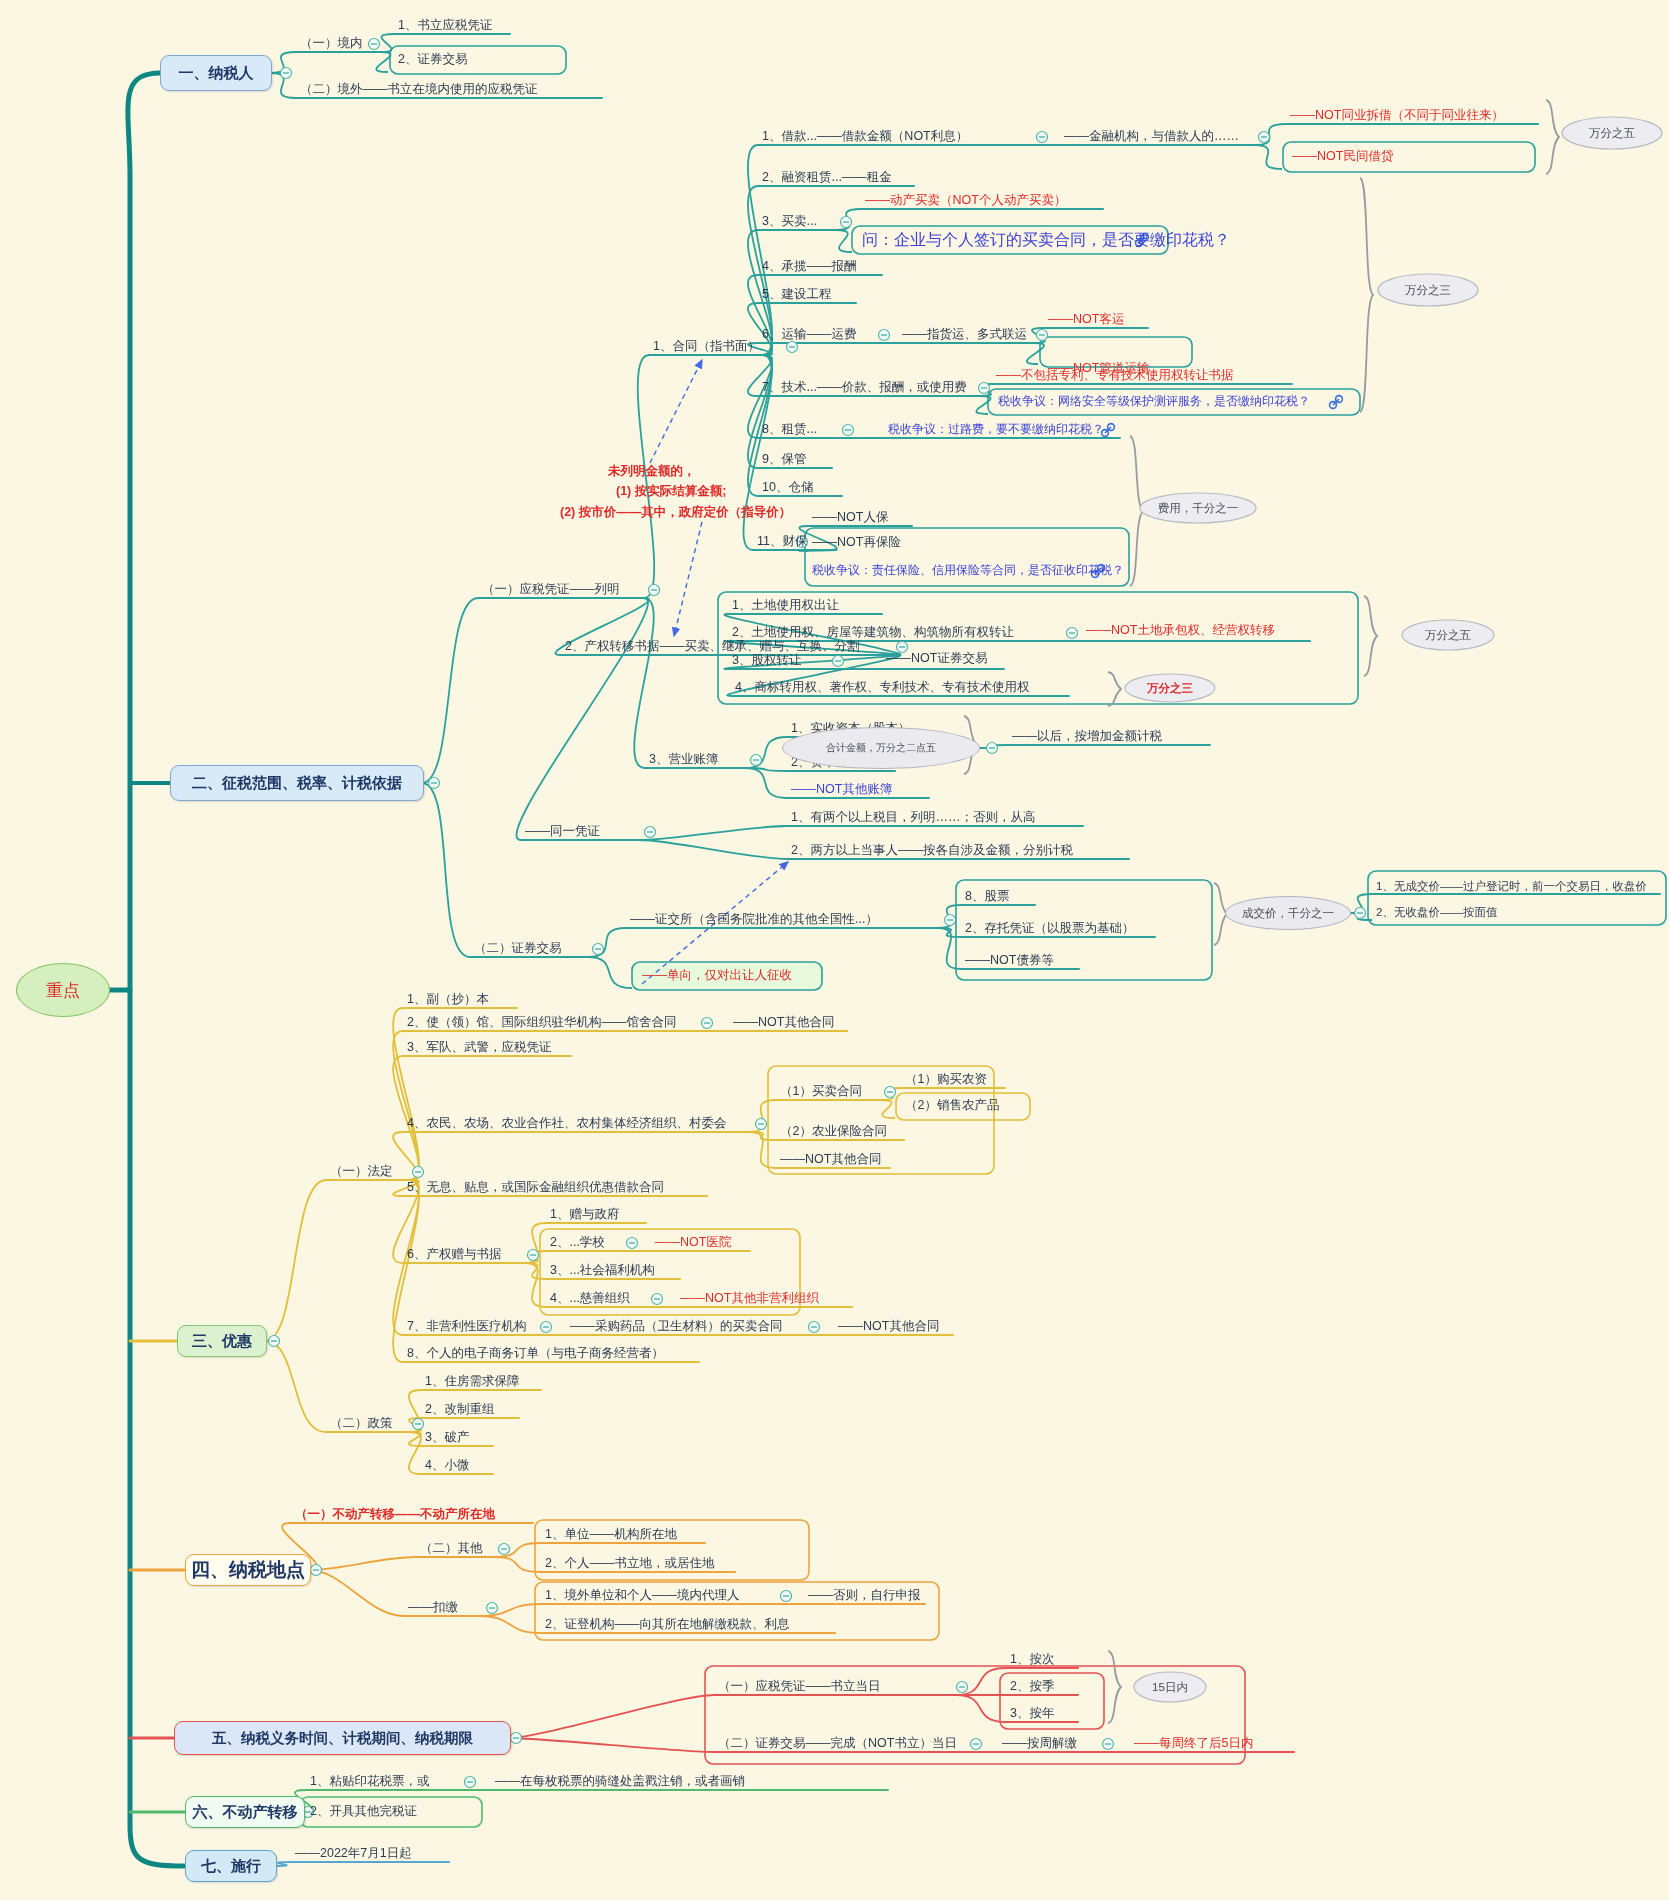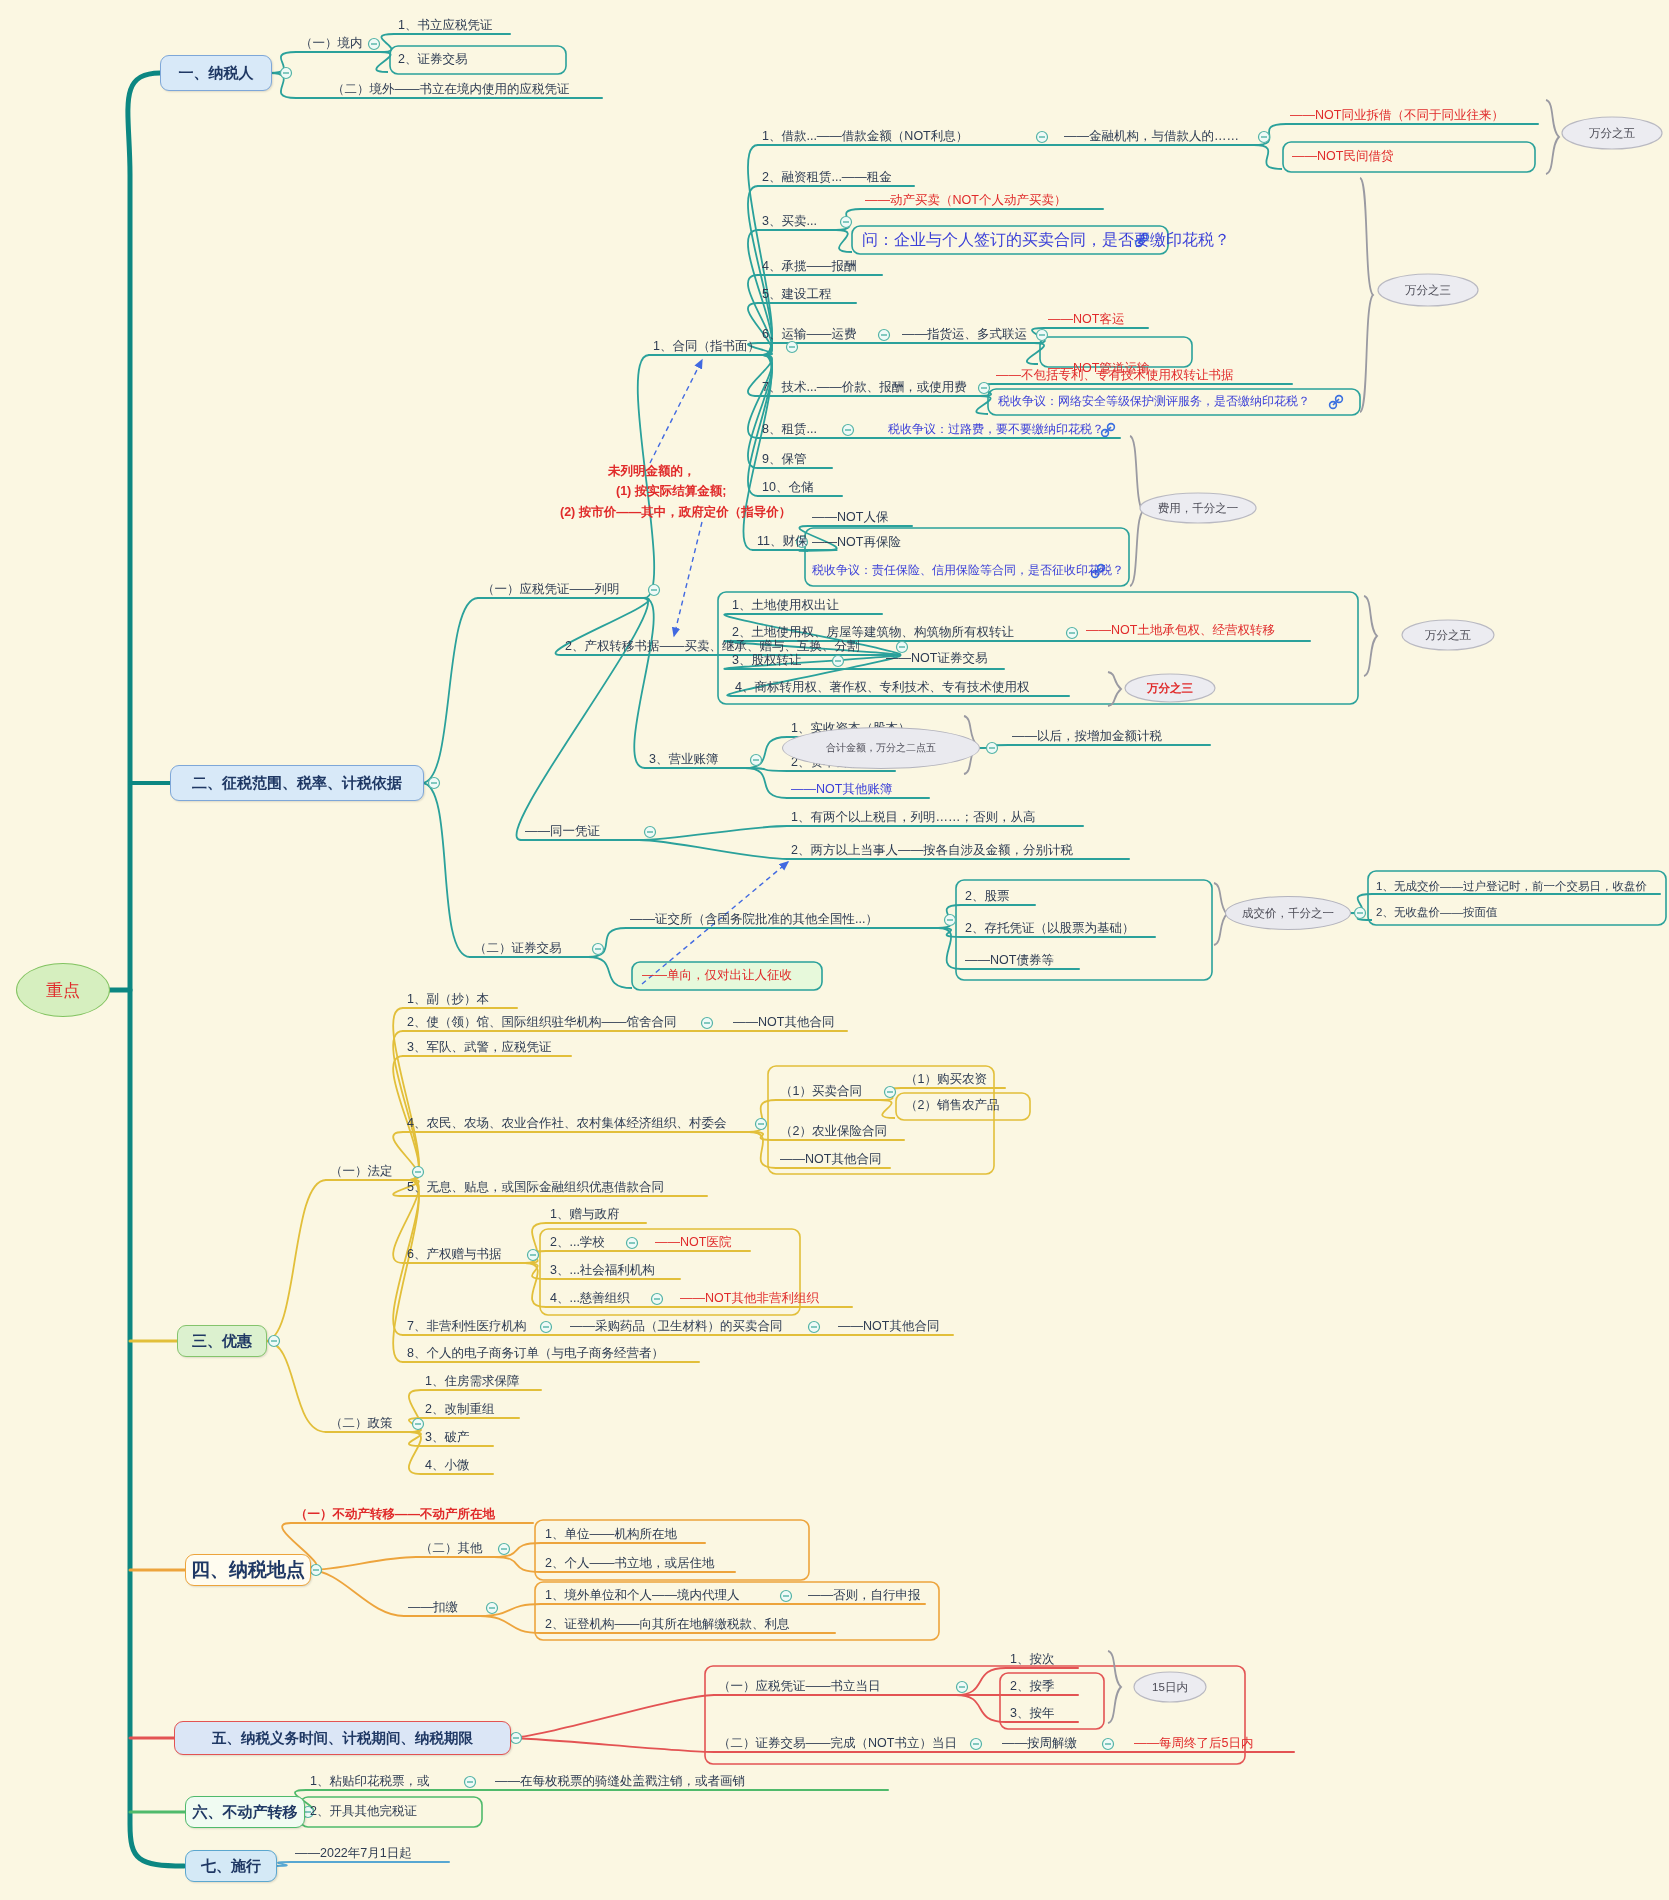--- a/index.html
+++ b/index.html
@@ -334,21 +334,21 @@
       <line x1="1105" y1="433" x2="1111" y2="427" stroke="#3a6fe0" stroke-width="1.6"></line>
       <circle cx="1095" cy="574" r="3.4" fill="none" stroke="#3a6fe0" stroke-width="1.6"></circle>
       <circle cx="1101" cy="568" r="3.4" fill="none" stroke="#3a6fe0" stroke-width="1.6"></circle>
       <line x1="1095" y1="574" x2="1101" y2="568" stroke="#3a6fe0" stroke-width="1.6"></line>
     </svg>
 <div class="ell" style="left: 16px; top: 990px; width: 92px; height: 52px; font-size: 17px; background: rgb(214, 239, 191); border-color: rgb(130, 195, 97); color: rgb(224, 42, 42);">重点</div>
     <div class="tbox" style="left: 160px; top: 73px; width: 110px; height: 34px; font-size: 15px;">一、纳税人</div>
     <div class="lbl" style="left: 300px; top: 44px;">（一）境内</div>
     <div class="lbl" style="left: 398px; top: 26px;">1、书立应税凭证</div>
     <div class="lbl" style="left: 398px; top: 60px;">2、证券交易</div>
-    <div class="lbl" style="left: 300px; top: 90px; margin-left: 32px;">（二）境外——书立在境内使用的应税凭证</div>
+    <div class="lbl" style="left: 300px; top: 90px;">（二）境外——书立在境内使用的应税凭证</div>
     <div class="tbox" style="left: 170px; top: 783px; width: 252px; height: 34px; font-size: 15px;">二、征税范围、税率、计税依据</div>
     <div class="lbl" style="left: 482px; top: 590px;">（一）应税凭证——列明</div>
     <div class="lbl" style="left: 653px; top: 347px;">1、合同（指书面）</div>
     <div class="lbl" style="left: 762px; top: 137px;">1、借款...——借款金额（NOT利息）</div>
     <div class="lbl" style="left: 1064px; top: 137px;">——金融机构，与借款人的……</div>
     <div class="lbl" style="left: 1290px; top: 116px; color: rgb(224, 42, 42);">——NOT同业拆借（不同于同业往来）</div>
     <div class="lbl" style="left: 1292px; top: 157px; color: rgb(224, 42, 42);">——NOT民间借贷</div>
     <div class="lbl" style="left: 762px; top: 178px;">2、融资租赁...——租金</div>
     <div class="lbl" style="left: 762px; top: 222px;">3、买卖...</div>
     <div class="lbl" style="left: 865px; top: 201px; color: rgb(224, 42, 42);">——动产买卖（NOT个人动产买卖）</div>
@@ -384,21 +384,21 @@
     <div class="lbl" style="left: 791px; top: 729px;">1、实收资本（股本）</div>
     <div class="lbl" style="left: 791px; top: 763px;">2、资本公积</div>
     <div class="ell" style="left: 782px; top: 748px; width: 196px; height: 40px; font-size: 10px;">合计金额，万分之二点五</div>
     <div class="lbl" style="left: 1012px; top: 737px;">——以后，按增加金额计税</div>
     <div class="lbl" style="left: 791px; top: 790px; color: rgb(58, 63, 216);">——NOT其他账簿</div>
     <div class="lbl" style="left: 525px; top: 832px;">——同一凭证</div>
     <div class="lbl" style="left: 791px; top: 818px;">1、有两个以上税目，列明……；否则，从高</div>
     <div class="lbl" style="left: 791px; top: 851px;">2、两方以上当事人——按各自涉及金额，分别计税</div>
     <div class="lbl" style="left: 474px; top: 949px;">（二）证券交易</div>
     <div class="lbl" style="left: 630px; top: 920px;">——证交所（含国务院批准的其他全国性...）</div>
-    <div class="lbl" style="left: 965px; top: 897px;">2、股票</div>
+    <div class="lbl" style="left: 965px; top: 897px;">8、股票</div>
     <div class="lbl" style="left: 965px; top: 929px;">2、存托凭证（以股票为基础）</div>
     <div class="lbl" style="left: 965px; top: 961px;">——NOT债券等</div>
     <div class="ell" style="left: 1225px; top: 913px; width: 124px; height: 32px; font-size: 11.5px;">成交价，千分之一</div>
     <div class="lbl" style="left: 1376px; top: 886px; font-size: 11.5px;">1、无成交价——过户登记时，前一个交易日，收盘价</div>
     <div class="lbl" style="left: 1376px; top: 912px; font-size: 11.5px;">2、无收盘价——按面值</div>
     <div class="lbl" style="left: 642px; top: 976px; color: rgb(224, 42, 42);">——单向，仅对出让人征收</div>
     <div class="tbox" style="left: 177px; top: 1341px; width: 88px; height: 30px; font-size: 15px; background: rgb(220, 241, 207); border-color: rgb(132, 196, 108);">三、优惠</div>
     <div class="lbl" style="left: 330px; top: 1172px;">（一）法定</div>
     <div class="lbl" style="left: 407px; top: 1000px;">1、副（抄）本</div>
     <div class="lbl" style="left: 407px; top: 1023px;">2、使（领）馆、国际组织驻华机构——馆舍合同</div>

